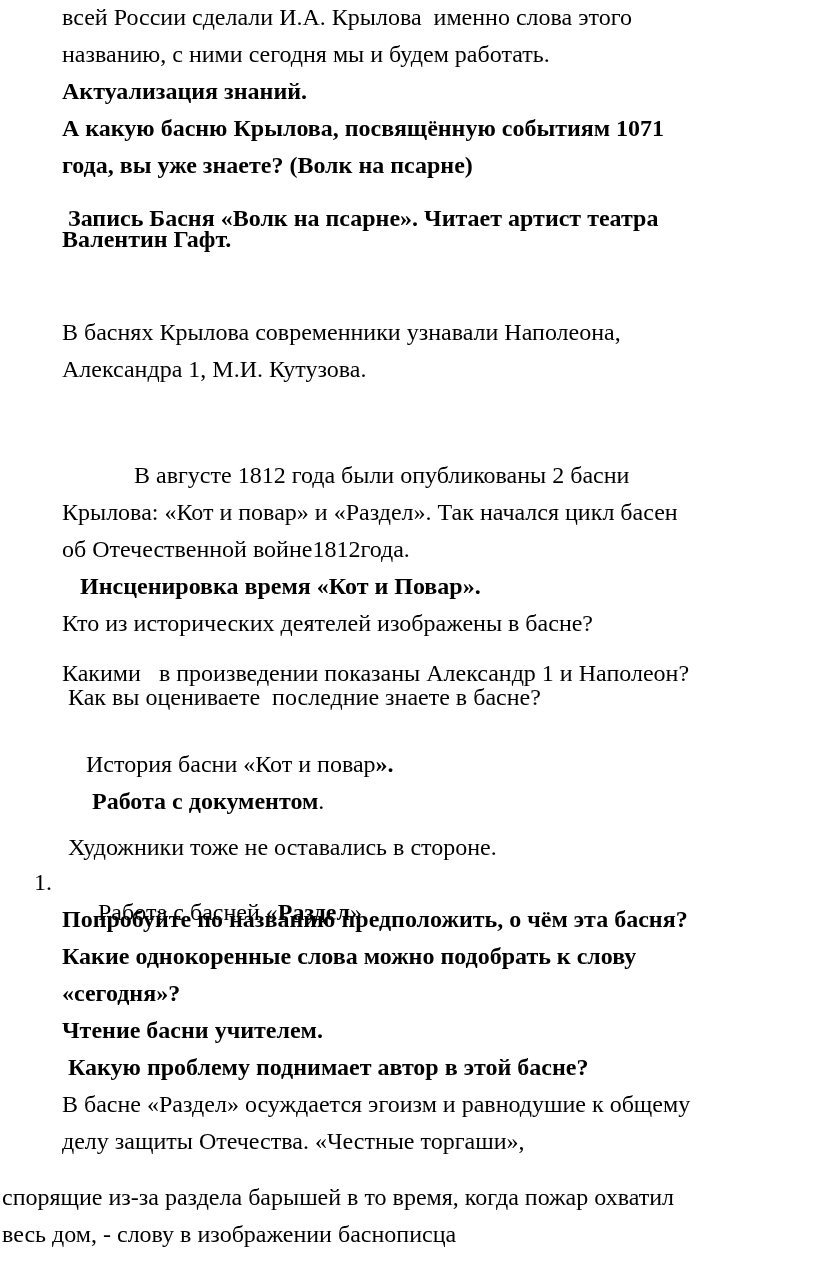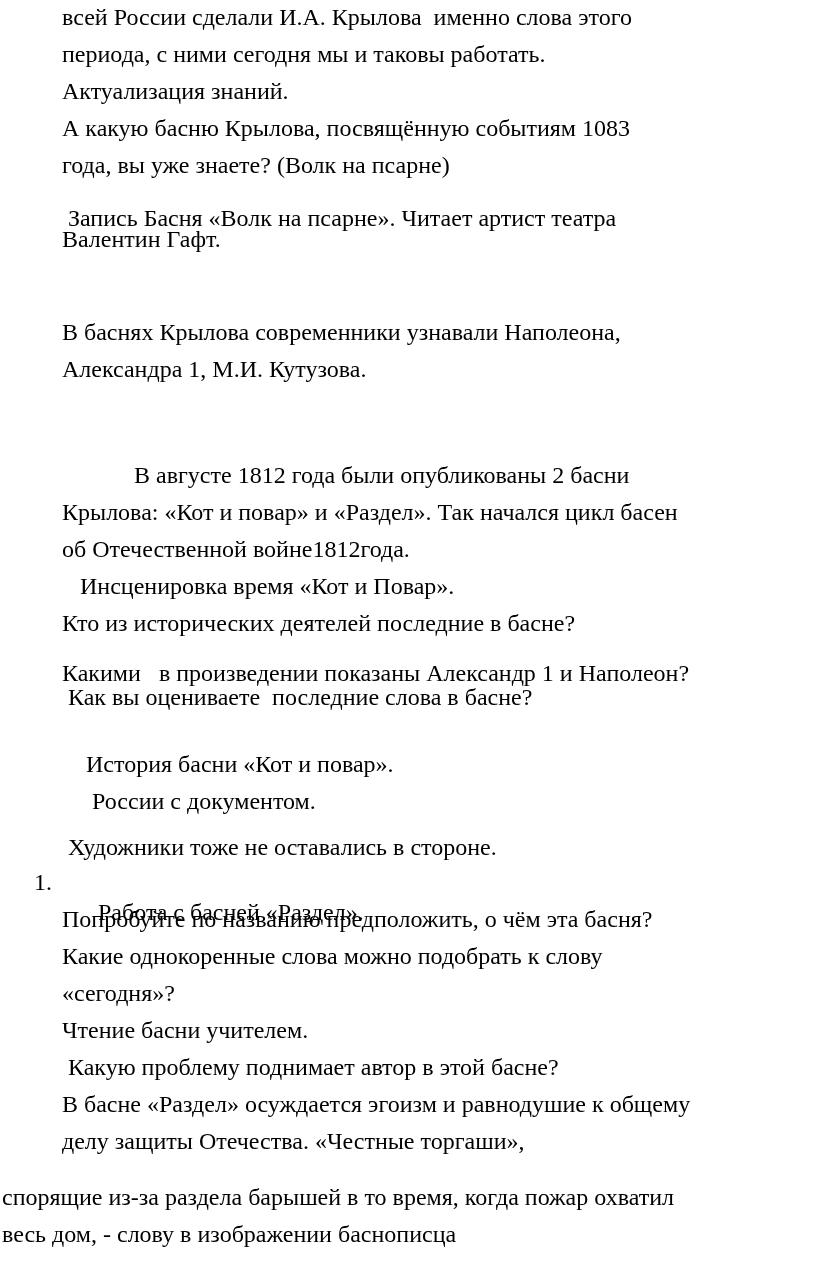--- a/index.html
+++ b/index.html
@@ -16,57 +16,57 @@
       font-size: 24px;
       color: #000000;
     }
     .line {
       position: absolute;
       left: 62px;
       white-space: pre;
       line-height: 30px;
       height: 30px;
     }
-    .b { font-weight: normal; }
+    .b { font-weight: bold; }
     .num {
       position: absolute;
       left: 34px;
       white-space: pre;
       line-height: 30px;
     }
   </style>
 </head>
 <body>
 
 <div>
 
   <div class="line" style="top:2px">всей России сделали И.А. Крылова  именно слова этого</div>
-  <div class="line" style="top:39px">периода, с ними сегодня мы и таковы работать.</div>
+  <div class="line" style="top:39px">названию, с ними сегодня мы и будем работать.</div>
   <div class="line b" style="top:76px">Актуализация знаний.</div>
-  <div class="line b" style="top:113px">А какую басню Крылова, посвящённую событиям 1083</div>
+  <div class="line b" style="top:113px">А какую басню Крылова, посвящённую событиям 1071</div>
   <div class="line b" style="top:150px">года, вы уже знаете? (Волк на псарне)</div>
 
   <div class="line b" style="top:203px"> Запись Басня «Волк на псарне». Читает артист театра</div>
   <div class="line b" style="top:224px">Валентин Гафт.</div>
 
   <div class="line" style="top:317px">В баснях Крылова современники узнавали Наполеона,</div>
   <div class="line" style="top:354px">Александра 1, М.И. Кутузова.</div>
 
   <div class="line" style="top:460px">            В августе 1812 года были опубликованы 2 басни</div>
   <div class="line" style="top:497px">Крылова: «Кот и повар» и «Раздел». Так начался цикл басен</div>
   <div class="line" style="top:534px">об Отечественной войне1812года.</div>
   <div class="line b" style="top:571px">   Инсценировка время «Кот и Повар».</div>
-  <div class="line" style="top:608px">Кто из исторических деятелей последние в басне?</div>
+  <div class="line" style="top:608px">Кто из исторических деятелей изображены в басне?</div>
   <div class="line" style="top:658px">Какими   в произведении показаны Александр 1 и Наполеон?</div>
-  <div class="line" style="top:682px"> Как вы оцениваете  последние слова в басне?</div>
+  <div class="line" style="top:682px"> Как вы оцениваете  последние знаете в басне?</div>
   <div class="line" style="top:719px">
     <span>История басни «Кот и повар</span><span class="b">».</span>
   </div>
   <div class="line" style="top:756px">
-    <span class="b"> России с документом</span><span>.</span>
+    <span class="b"> Работа с документом</span><span>.</span>
   </div>
   <div class="line" style="top:832px"> Художники тоже не оставались в стороне.</div>
 
   <div>
     <div class="num" style="top:867px">1.</div>
     <div class="line" style="top:867px">
       <span>Работа с басней «</span><span class="b">Раздел</span><span>».</span>
     </div>
     <div class="line b" style="top:904px">Попробуйте по названию предположить, о чём эта басня?</div>
     <div class="line b" style="top:941px">Какие однокоренные слова можно подобрать к слову</div>

